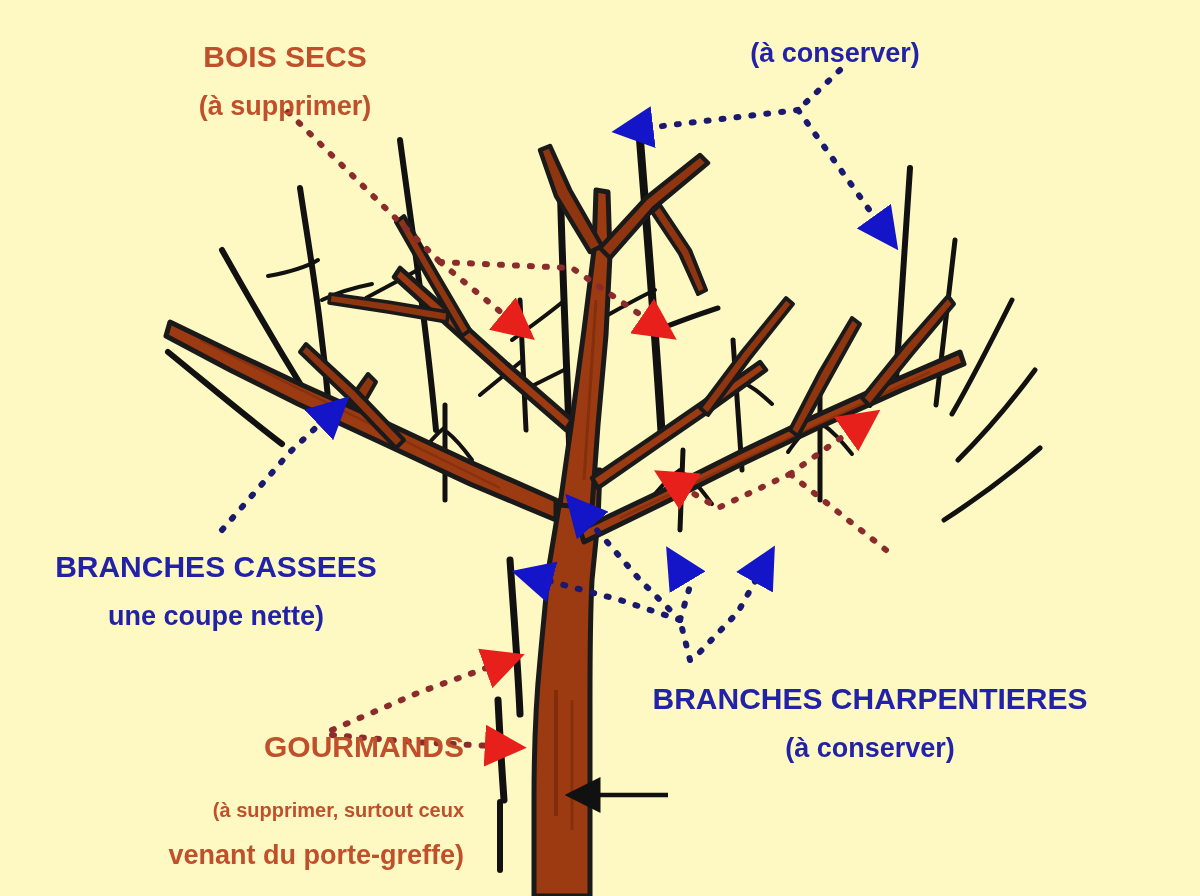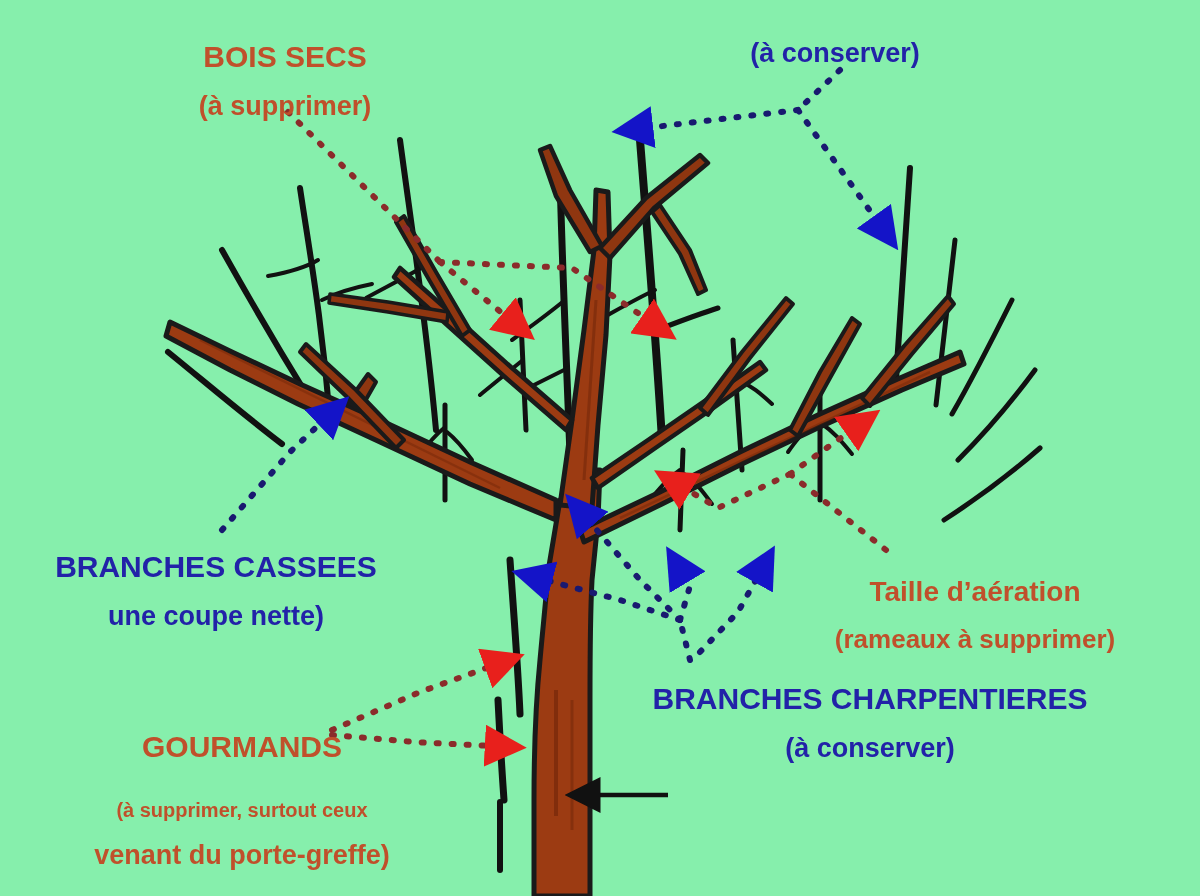--- a/index.html
+++ b/index.html
@@ -1,17 +1,17 @@
 <!DOCTYPE html>
 <html><head>
 <meta charset="utf-8">
 <style>
   html,body{margin:0;padding:0;background:#ffffff;}
   body{font-family:"Liberation Sans",sans-serif;}
-  #stage{position:relative;width:1200px;height:896px;background:#86efac;overflow:hidden;}
+  #stage{position:relative;width:1200px;height:896px;background:#fef9c3;overflow:hidden;}
   #stage svg{position:absolute;left:0;top:0;}
   .lbl{position:absolute;font-weight:bold;line-height:1.12;white-space:pre-line;}
   .lbl .t1{display:block;}
   .lbl .t2{display:block;font-weight:bold;}
   .red-lbl{color:#C0502B;}
   .blue-lbl{color:#2222A8;}
   .black-lbl{color:#111111;}
 </style>
 </head>
 <body>
@@ -166,30 +166,26 @@
 
   <div class="lbl blue-lbl" style="left:620px; top:20px; text-align:center; width:430px;">
     <span class="t2" style="font-size:27px;">(à conserver)</span>
   </div>
 
   <div class="lbl blue-lbl" style="left:16px; top:532px; text-align:center; width:400px;">
     <span class="t1" style="font-size:30px;">BRANCHES CASSEES</span>
     <span class="t2" style="font-size:27px;">une coupe nette)</span>
   </div>
 
-  <div class="lbl red-lbl" style="left:12px; top:712px; text-align:center; width:460px;">
+  <div class="lbl red-lbl" style="left:4px; top:712px; text-align:right; width:460px;">
     <span class="t1" style="font-size:30px;">GOURMANDS</span>
     <span class="t2" style="font-size:20px;margin-top:18px;">(à supprimer, surtout ceux</span>
     <span class="t2" style="font-size:27px;">venant du porte-greffe)</span>
   </div>
 
-  <div class="lbl red-lbl" style="left:760px; top:558px; text-align:center; width:430px;">
-    <span class="t1" style="font-size:28px;">Taille d’aération</span>
-    <span class="t2" style="font-size:26px;">(rameaux à supprimer)</span>
-  </div>
 
   <div class="lbl blue-lbl" style="left:600px; top:664px; text-align:center; width:540px;">
     <span class="t1" style="font-size:30px;">BRANCHES CHARPENTIERES</span>
     <span class="t2" style="font-size:27px;">(à conserver)</span>
   </div>
 
 
 </div>
 
 </body></html>

